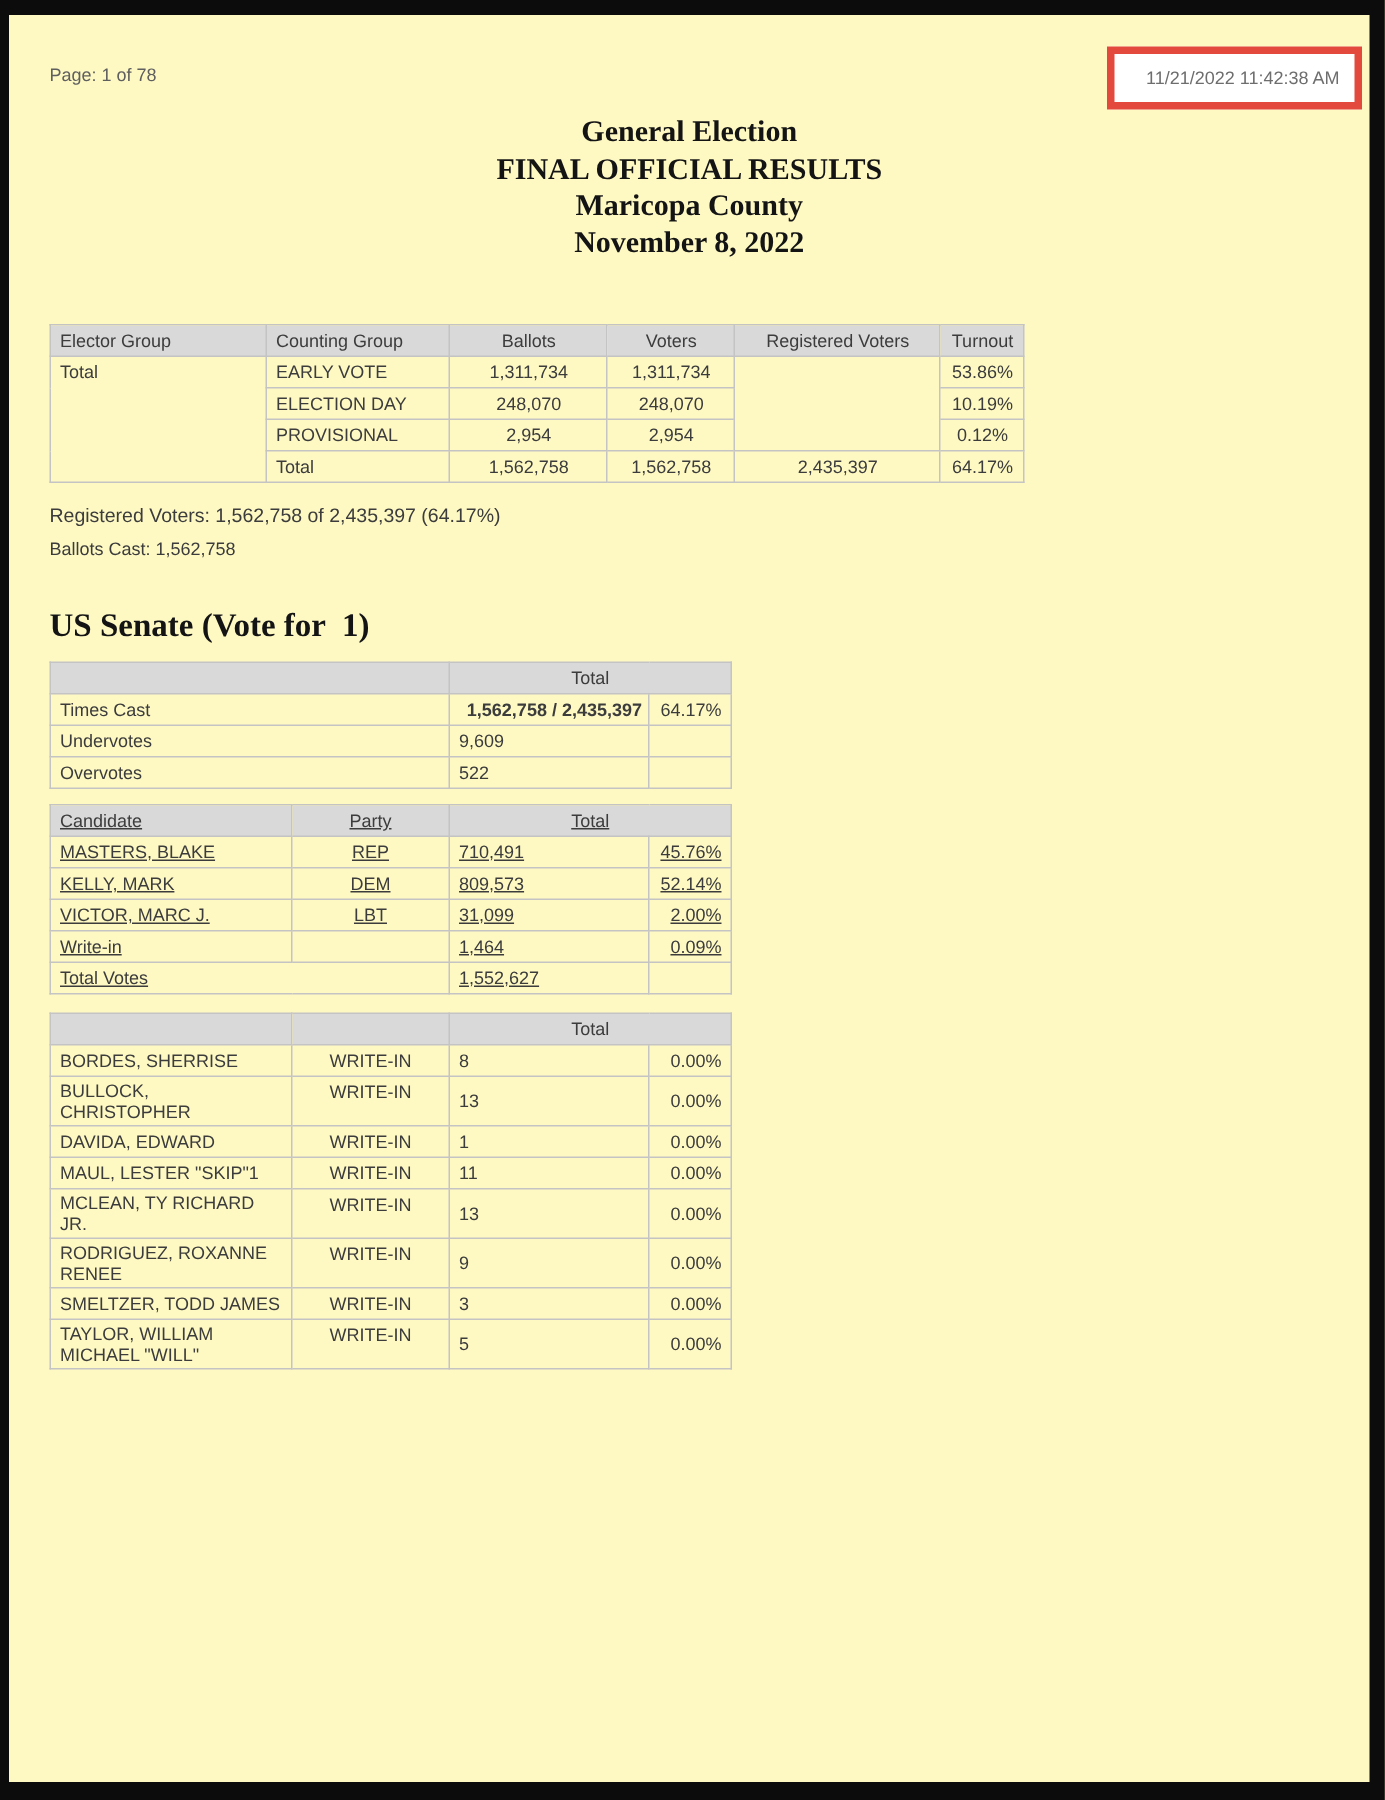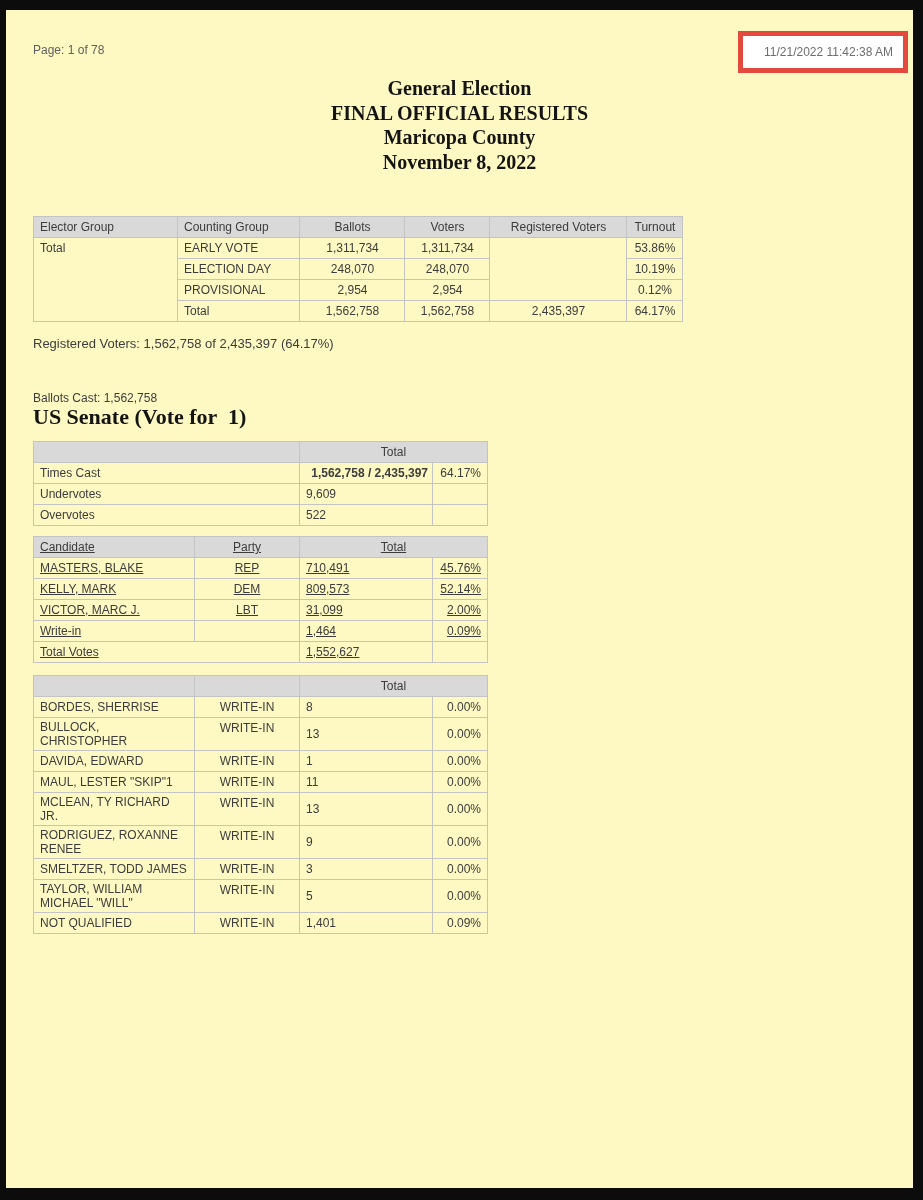--- a/index.html
+++ b/index.html
@@ -60,21 +60,21 @@
   .ar { text-align: center; padding-right: 5px; }
   .val { text-align: left; padding-right: 24px; }
   .val-wide { text-align: right; padding-right: 4px; white-space: nowrap; font-weight: bold; }
   .pct { text-align: right; padding-right: 6px; }
   .va-top { vertical-align: top; padding-top: 3px; }
   .t1 { top: 167px; margin-top: 39px; }
   .t2 { top: 431px; }
   .t3 { top: 526px; text-decoration: underline; }
   .t4 { top: 665px; }
   .rv-line { position: absolute; left: 27px; top: 326px; font-size: 13px; color: var(--text-dark); }
-  .bc-line { position: absolute; left: 27px; top: 349px; font-size: 12px; color: var(--text-dark); margin-top: 32px; }
+  .bc-line { position: absolute; left: 27px; top: 349px; font-size: 12px; color: var(--text-dark); }
   .contest-title {
     position: absolute; left: 27px; top: 394px;
     font-family: "Liberation Serif", serif;
     font-size: 22px; font-weight: 700; color: #141414;
     white-space: pre-wrap;
   }
 </style>
 </head>
 <body>
 
@@ -283,23 +283,17 @@
           <td class="ac va-top">WRITE-IN</td>
           <td class="val">3</td>
           <td class="pct">0.00%</td>
         </tr>
         <tr>
           <td class="al">TAYLOR, WILLIAM MICHAEL "WILL"</td>
           <td class="ac va-top">WRITE-IN</td>
           <td class="val">5</td>
           <td class="pct">0.00%</td>
         </tr>
-        <tr>
-          <td class="al">NOT QUALIFIED</td>
-          <td class="ac va-top">WRITE-IN</td>
-          <td class="val">1,401</td>
-          <td class="pct">0.09%</td>
-        </tr>
       </tbody>
     </table>
 
   </div>
 </div>
 
 </body></html>

